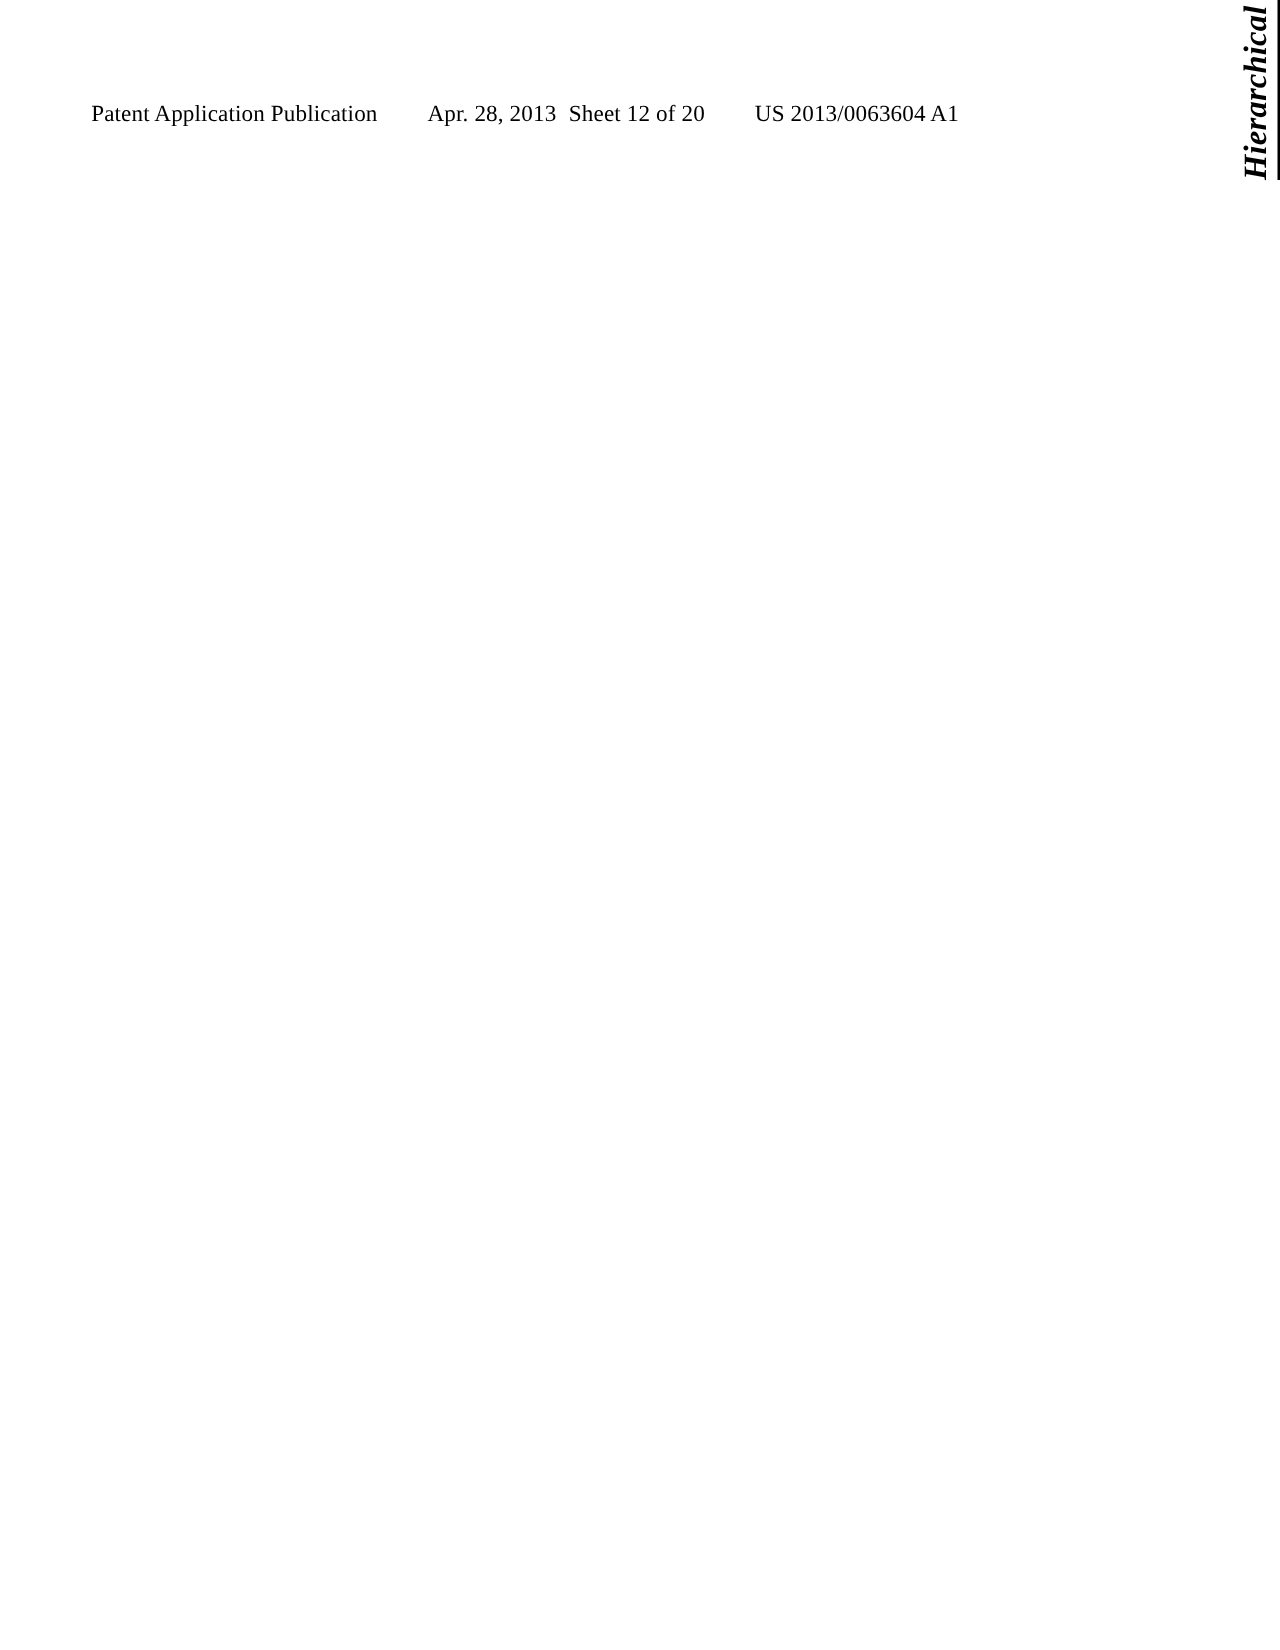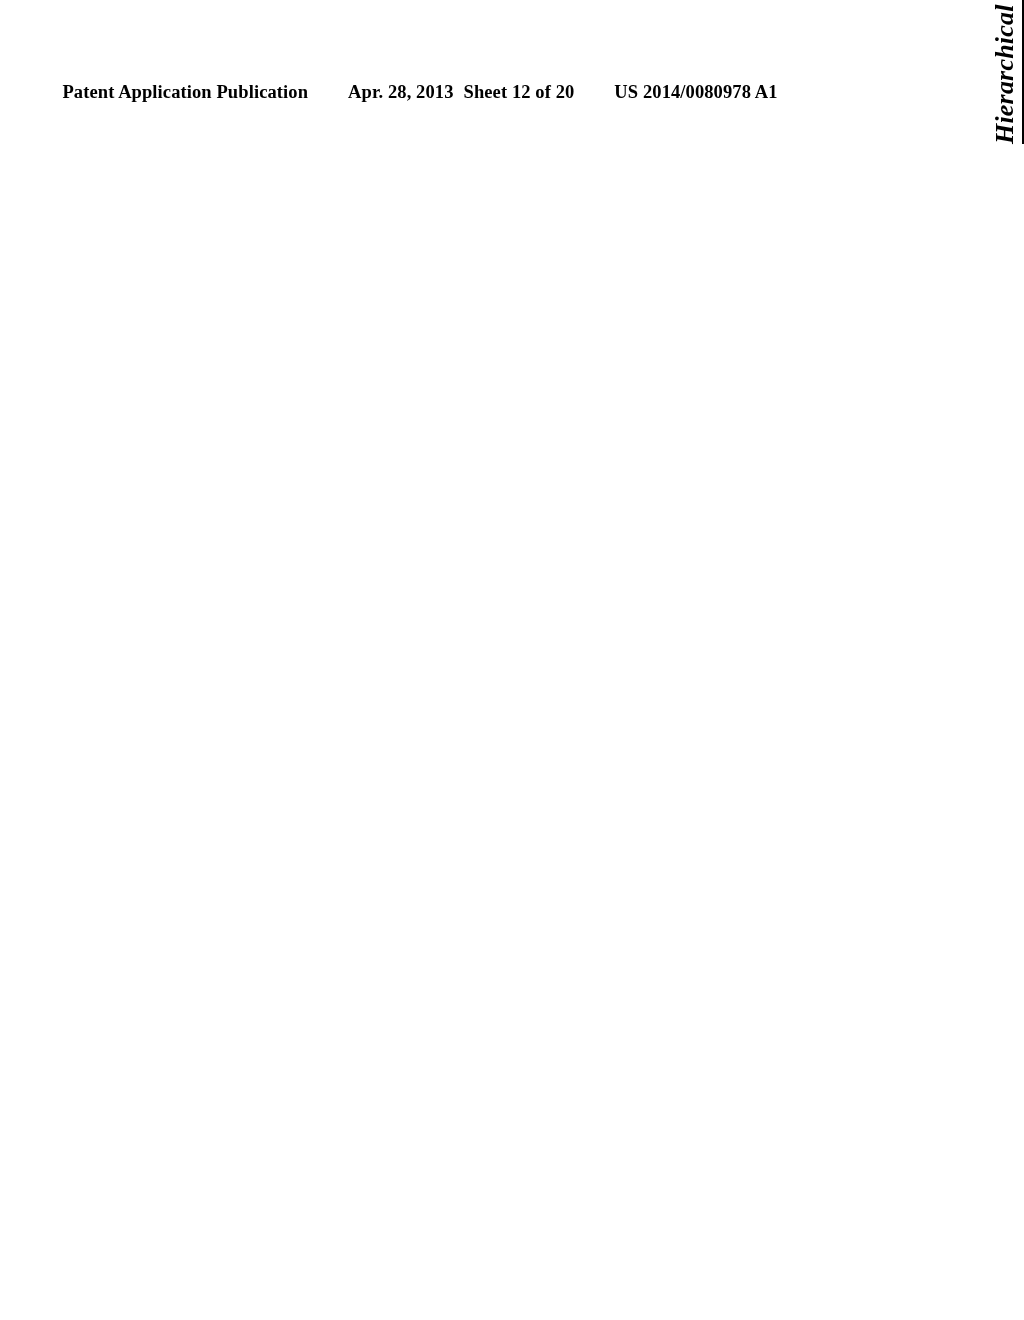--- a/index.html
+++ b/index.html
@@ -12,21 +12,21 @@
     overflow: hidden;
   }
 
   
   #page-header {
     position: absolute;
     top: 82px; left: 0; width: 840px;
     display: flex;
     justify-content: center;
     align-items: baseline;
-    font-weight: bold;
+    font-weight: normal;
     font-size: 18.5px;
     letter-spacing: 0.1px;
     white-space: nowrap;
   }
   #page-header .seg { display: inline-block; }
   #page-header .gap-lg { width: 40px; display: inline-block; }
   #page-header .gap-sm { width: 10px; display: inline-block; }
 
   
   #rot-wrap {
@@ -70,21 +70,21 @@
 </head>
 <body>
 
 <div id="page-header">
   <span class="seg">Patent Application Publication</span>
   <span class="gap-lg"></span>
   <span class="seg">Apr. 28, 2013</span>
   <span class="gap-sm"></span>
   <span class="seg">Sheet 12 of 20</span>
   <span class="gap-lg"></span>
-  <span class="seg">US 2014/0080978 A1</span>
+  <span class="seg">US 2013/0063604 A1</span>
 </div>
 
 <div id="rot-wrap">
 <div id="canvas">
 
   <div id="viz-title">Hierarchical Decomposition Visualization 130</div>
 
   <div class="lbl ctr" style="left:58px;  top:26px; width:112px;">
     <span>Reporting</span><br>
     

